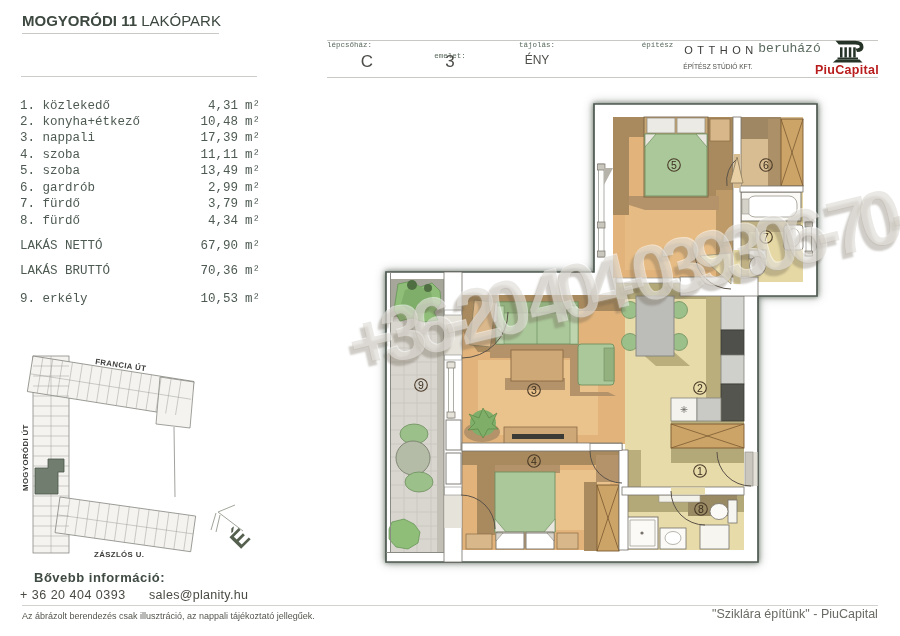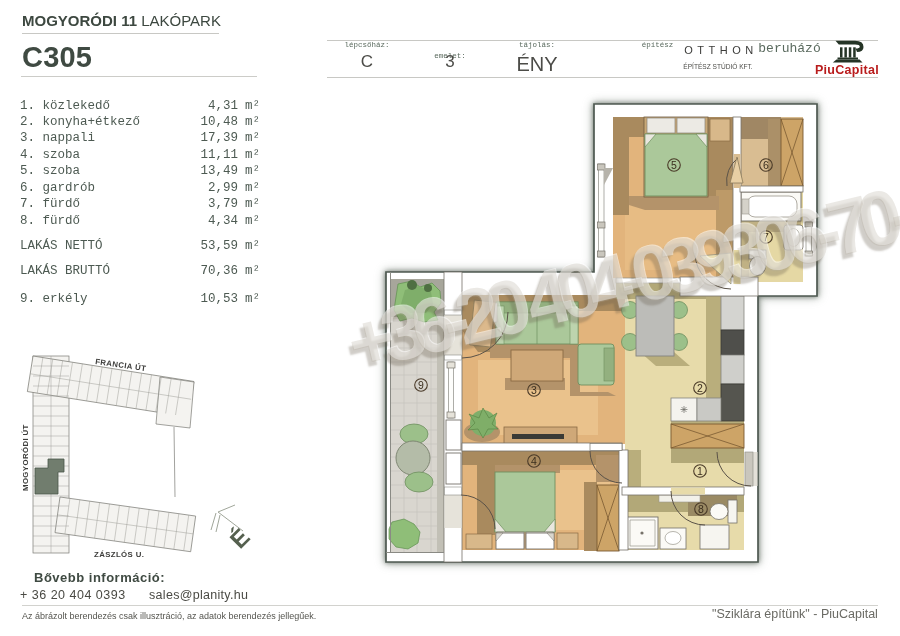--- a/index.html
+++ b/index.html
@@ -14,36 +14,35 @@
   .hline{position:absolute;height:1px;background:#c8c8c4;}
 </style>
 </head>
 <body>
 <div id="page">
 
 <div class="abs" style="left:22px;top:12px;font-size:15px;color:#3d4840;letter-spacing:0px;"><b>MOGYORÓDI 11</b> LAKÓPARK</div>
 
 <div class="hline" style="left:22px;top:33px;width:197px;"></div>
 
-<div class="abs" style="left:22px;top:41px;font-size:29px;font-weight:bold;color:#3f4a42;letter-spacing:0.2px;">C305</div>
 
 <div class="hline" style="left:21px;top:76px;width:236px;background:#ccccc8;"></div>
 
 <div class="hline" style="left:327px;top:40px;width:551px;"></div>
 
 <div class="hline" style="left:327px;top:77px;width:551px;"></div>
 
-<div class="abs mono" style="left:327px;top:41px;width:80px;text-align:center;font-size:7.5px;color:#5a6a5e;">lépcsőház:</div>
+<div class="abs mono" style="left:327px;top:41px;width:80px;text-align:left;font-size:7.5px;color:#5a6a5e;">lépcsőház:</div>
 <div class="abs" style="left:327px;top:52px;width:80px;text-align:center;font-size:17px;color:#4c4c48;">C</div>
 
 <div class="abs mono" style="left:410px;top:52px;width:80px;text-align:center;font-size:7.5px;color:#5a6a5e;">emelet:</div>
 <div class="abs" style="left:410px;top:52px;width:80px;text-align:center;font-size:17px;color:#4c4c48;">3</div>
 
 <div class="abs mono" style="left:497px;top:41px;width:80px;text-align:center;font-size:7.5px;color:#5a6a5e;">tájolás:</div>
-<div class="abs" style="left:497px;top:53px;width:80px;text-align:center;font-size:20px;color:#4c4c48;">ÉNY</div>
+<div class="abs" style="left:497px;top:53px;width:80px;text-align:center;font-size:12px;color:#4c4c48;">ÉNY</div>
 
 <div class="abs mono" style="left:620px;top:41px;width:75px;text-align:center;font-size:7.5px;color:#5a6a5e;">építész</div>
 
 <div class="abs" style="left:676px;top:44px;width:90px;text-align:center;font-size:11px;color:#3c3c3a;letter-spacing:4.5px;">OTTHON</div>
 <div class="abs" style="left:658px;top:62px;width:120px;text-align:center;font-size:8px;color:#4c4c48;transform:scaleX(0.82);letter-spacing:0px;">ÉPÍTÉSZ STÚDIÓ KFT.</div>
 
 <div class="abs mono" style="left:752px;top:41px;width:75px;text-align:center;font-size:13px;color:#5a6a5e;">beruházó</div>
 
 <div class="abs" style="left:807px;top:63px;width:80px;text-align:center;font-size:12.5px;font-weight:bold;color:#b91c1c;letter-spacing:0.3px;">PiuCapital</div>
 
@@ -56,33 +55,33 @@
 <div class="row" style="top:149px;"><span>4. szoba</span><span class="v">11,11</span><span class="u">m²</span></div>
 
 <div class="row" style="top:165px;"><span>5. szoba</span><span class="v">13,49</span><span class="u">m²</span></div>
 
 <div class="row" style="top:182px;"><span>6. gardrób</span><span class="v">2,99</span><span class="u">m²</span></div>
 
 <div class="row" style="top:198px;"><span>7. fürdő</span><span class="v">3,79</span><span class="u">m²</span></div>
 
 <div class="row" style="top:215px;"><span>8. fürdő</span><span class="v">4,34</span><span class="u">m²</span></div>
 
-<div class="row" style="top:240px;"><span>LAKÁS NETTÓ</span><span class="v">53,59</span><span class="u">m²</span></div>
+<div class="row" style="top:240px;"><span>LAKÁS NETTÓ</span><span class="v">67,90</span><span class="u">m²</span></div>
 
 <div class="row" style="top:265px;"><span>LAKÁS BRUTTÓ</span><span class="v">70,36</span><span class="u">m²</span></div>
 
 <div class="row" style="top:293px;"><span>9. erkély</span><span class="v">10,53</span><span class="u">m²</span></div>
 
 <div class="abs" style="left:22px;top:570px;font-size:13px;font-weight:bold;color:#3f4a42;letter-spacing:0.5px;padding-left:12px;">Bővebb információ:</div>
 <div class="abs" style="left:20px;top:588px;font-size:12.5px;color:#4a4a44;letter-spacing:0.5px;">+ 36 20 404 0393</div>
 <div class="abs" style="left:149px;top:588px;font-size:12.5px;color:#4a4a44;letter-spacing:0.3px;">sales@planity.hu</div>
 
 <div class="hline" style="left:22px;top:605px;width:856px;background:#d2d2ce;"></div>
 
-<div class="abs" style="left:22px;top:611px;font-size:9px;color:#55554f;">Az ábrázolt berendezés csak illusztráció, az adatok berendezés jellegűek.</div>
+<div class="abs" style="left:22px;top:611px;font-size:9px;color:#55554f;">Az ábrázolt berendezés csak illusztráció, az nappali tájékoztató jellegűek.</div>
 
 <div class="abs" style="left:712px;top:607px;font-size:12.5px;color:#6a6a64;">"Sziklára építünk" - PiuCapital</div>
 
 <svg class="abs" style="left:0;top:0;" width="900" height="636" viewBox="0 0 900 636">
 
 <path d="M386,272 L594,272 L594,104 L817,104 L817,296 L758,296 L758,562 L386,562 Z" fill="#ffffff" stroke="#4f5a52" stroke-width="1.7" style="filter:drop-shadow(0px 0px 2.5px rgba(100,110,100,0.85)) drop-shadow(0px 0px 5px rgba(100,110,100,0.45));"></path>
 
 <rect x="613" y="117" width="120" height="161" fill="#e2b47c"></rect>
 
 <rect x="625" y="200" width="100" height="70" fill="#e7bc84"></rect>

